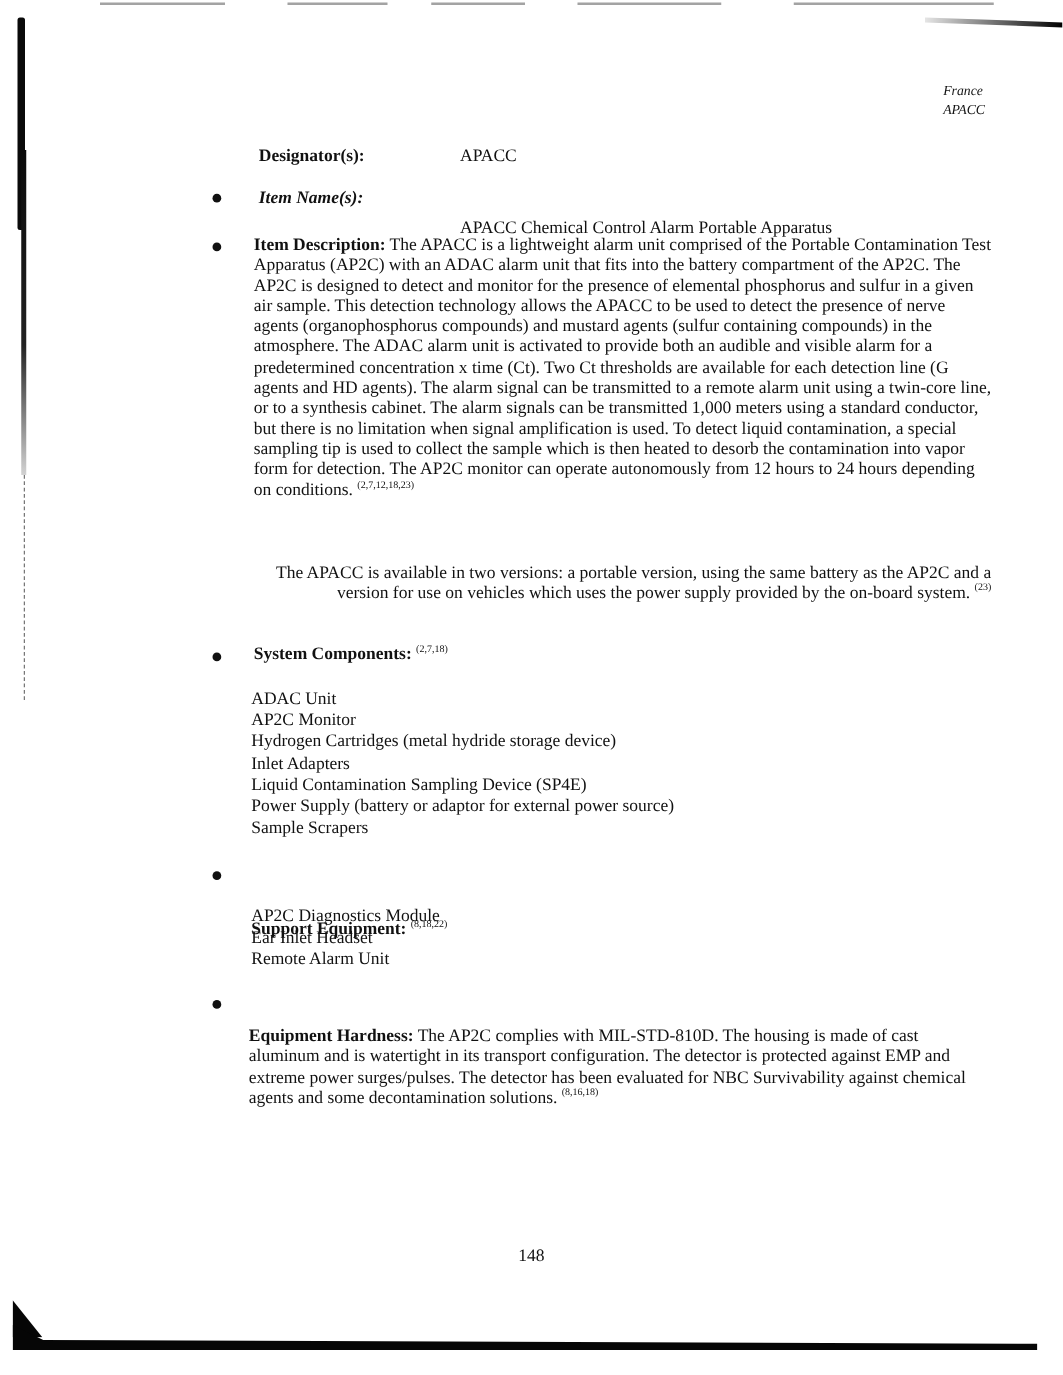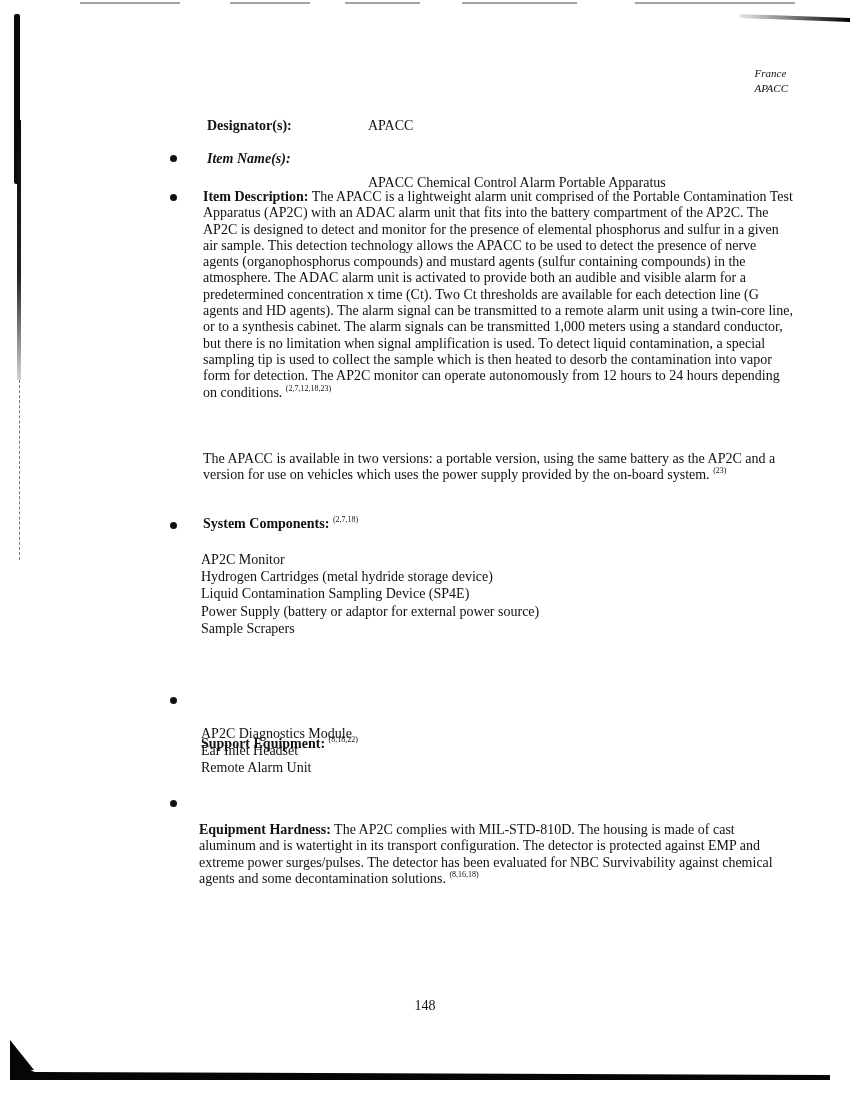--- a/index.html
+++ b/index.html
@@ -100,33 +100,35 @@
 </div>
 <div class="row" style="left:368px;top:151px;margin-top:24px;">APACC Chemical Control Alarm Portable Apparatus</div>
 
 <div class="bullet" style="left:170px;top:194px;"></div>
 <div class="para" style="top:189px;">
   <span class="label">Item Description:</span>
   <span>The APACC is a lightweight alarm unit comprised of the Portable Contamination Test Apparatus (AP2C) with an ADAC alarm unit that fits into the battery compartment of the AP2C.  The AP2C is designed to detect and monitor for the presence of elemental phosphorus and sulfur in a given air sample.  This detection technology allows the APACC to be used to detect the presence of nerve agents (organophosphorus compounds) and mustard agents (sulfur containing compounds) in the atmosphere.  The ADAC alarm unit is activated to provide both an audible and visible alarm for a predetermined concentration x time (Ct).  Two Ct thresholds are available for each detection line (G agents and HD agents).  The alarm signal can be transmitted to a remote alarm unit using a twin-core line, or to a synthesis cabinet.  The alarm signals can be transmitted 1,000 meters using a standard conductor, but there is no limitation when signal amplification is used.  To detect liquid contamination, a special sampling tip is used to collect the sample which is then heated to desorb the contamination into vapor form for detection.  The AP2C monitor can operate autonomously from 12 hours to 24 hours depending on conditions.</span>
   <span class="sup">(2,7,12,18,23)</span>
 </div>
 
-<div class="para" style="top:451px;">
+<div class="para" style="top:451px;text-align:right;">
   <span>The APACC is available in two versions:  a portable version, using the same battery as the AP2C and a version for use on vehicles which uses the power supply provided by the on-board system.</span>
   <span class="sup">(23)</span>
 </div>
 
 <div class="bullet" style="left:170px;top:522px;"></div>
 <div class="row" style="left:203px;top:516px;">
   <span class="label">System Components:</span>
   <span class="sup">(2,7,18)</span>
 </div>
 <div class="list" style="top:551px;">
+  <div>ADAC Unit</div>
   <div>AP2C Monitor</div>
   <div>Hydrogen Cartridges (metal hydride storage device)</div>
+  <div>Inlet Adapters</div>
   <div>Liquid Contamination Sampling Device (SP4E)</div>
   <div>Power Supply (battery or adaptor for external power source)</div>
   <div>Sample Scrapers</div>
 </div>
 
 <div class="bullet" style="left:170px;top:697px;"></div>
 <div class="row" style="left:201px;top:691px;margin-top:45px;">
   <span class="label">Support Equipment:</span>
   <span class="sup">(8,18,22)</span>
 </div>

